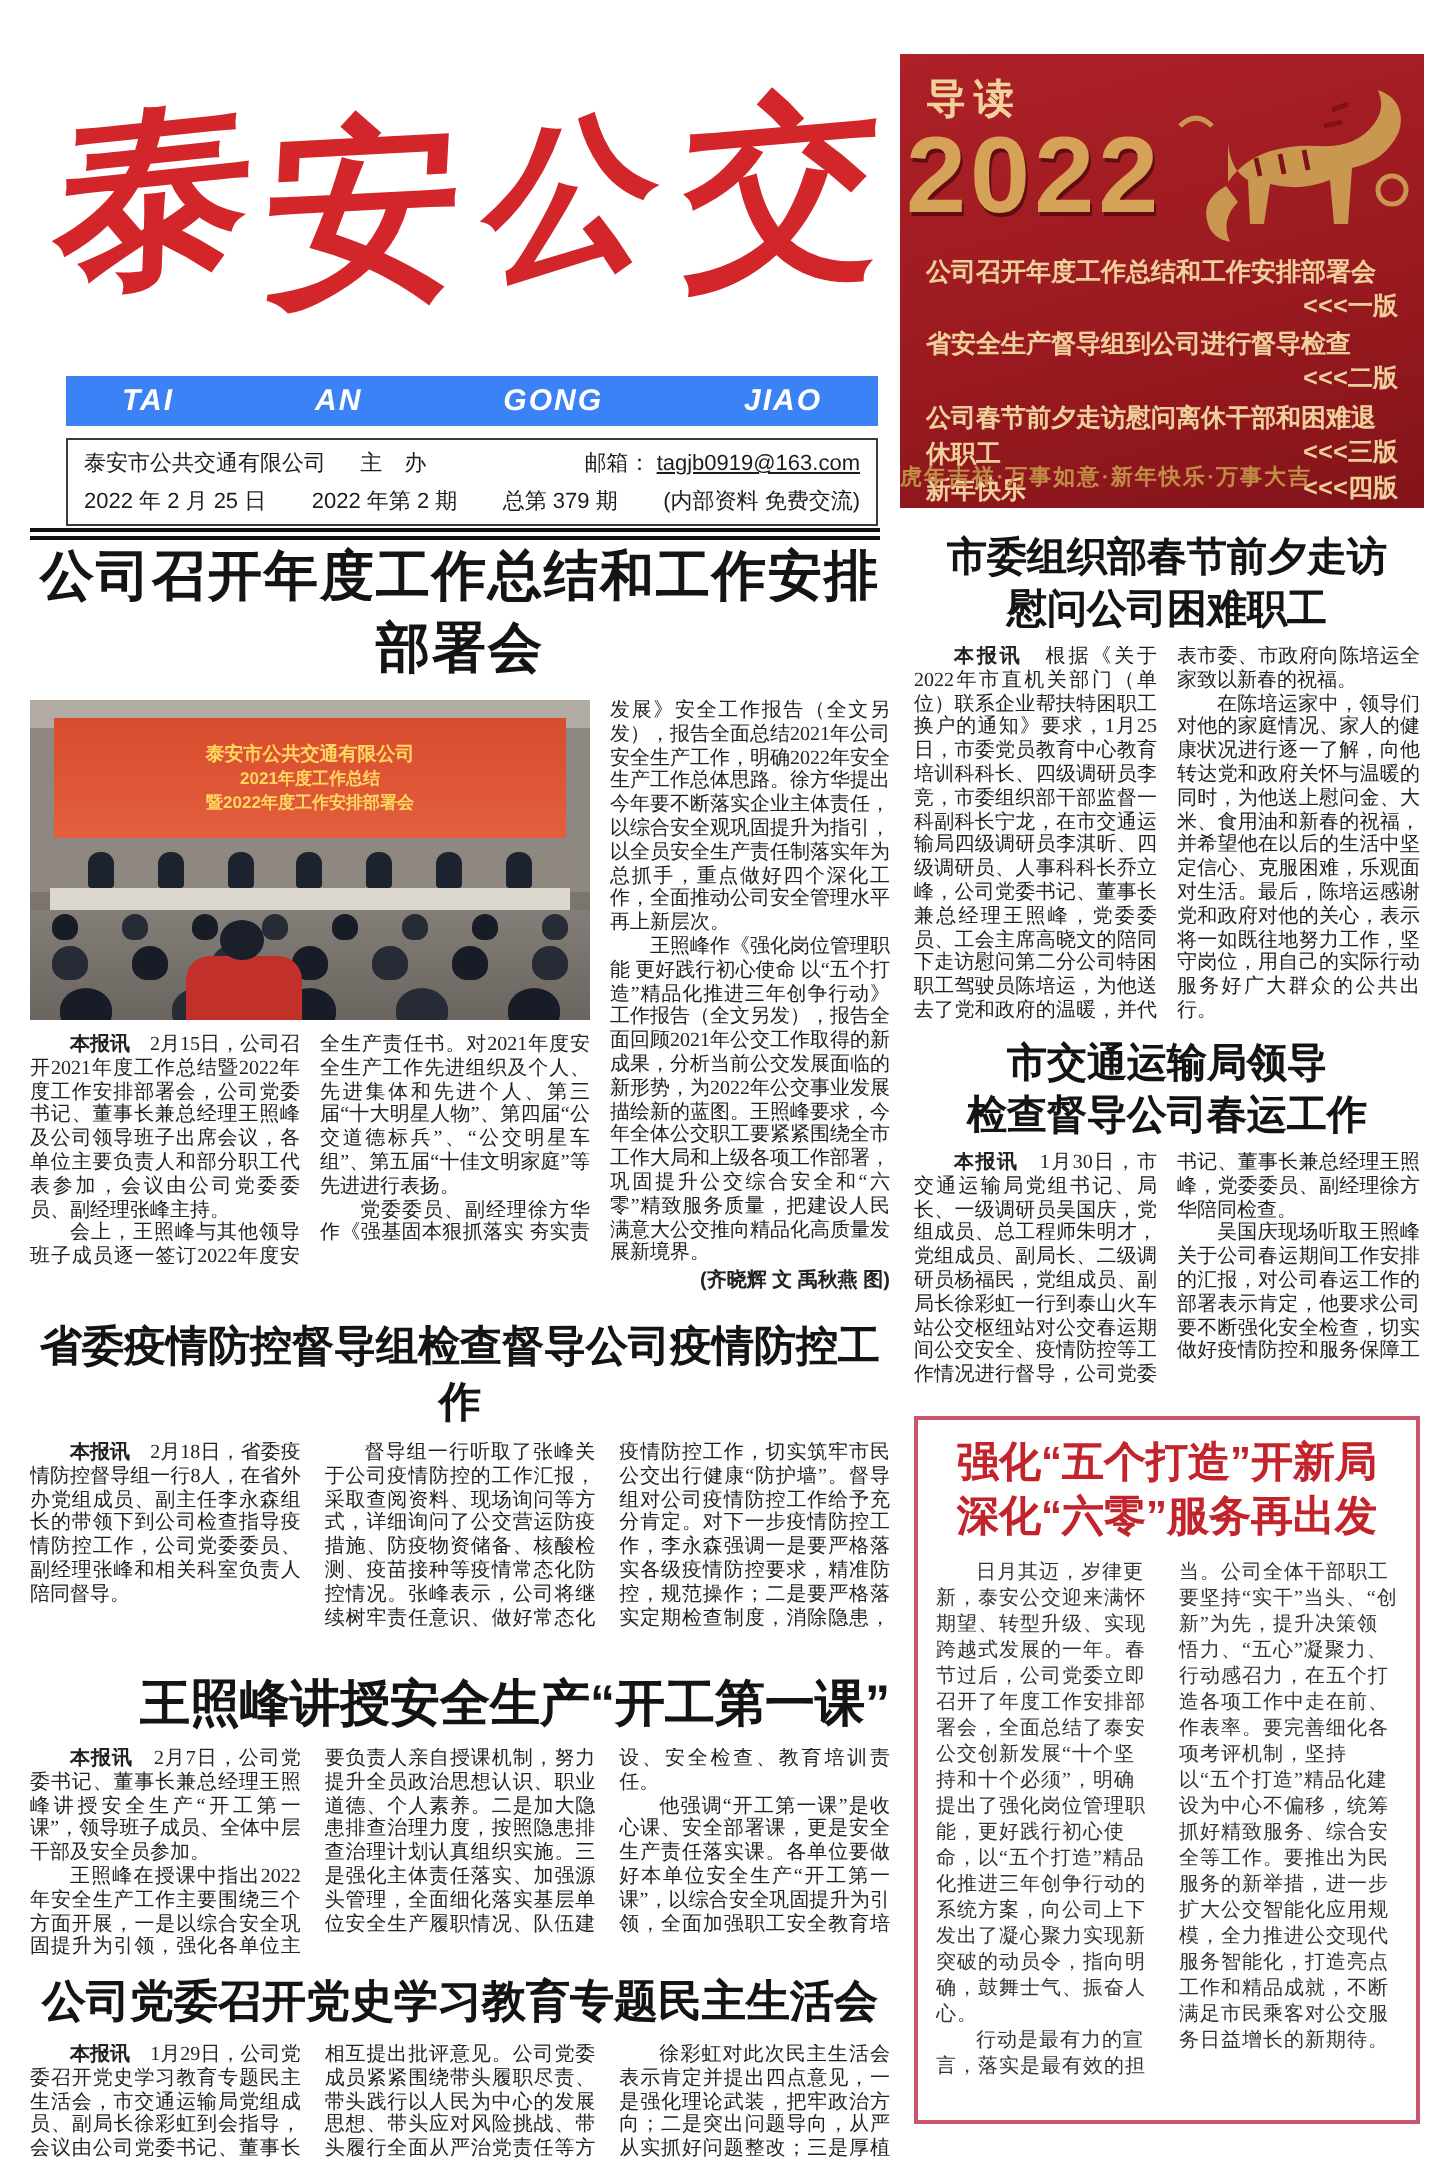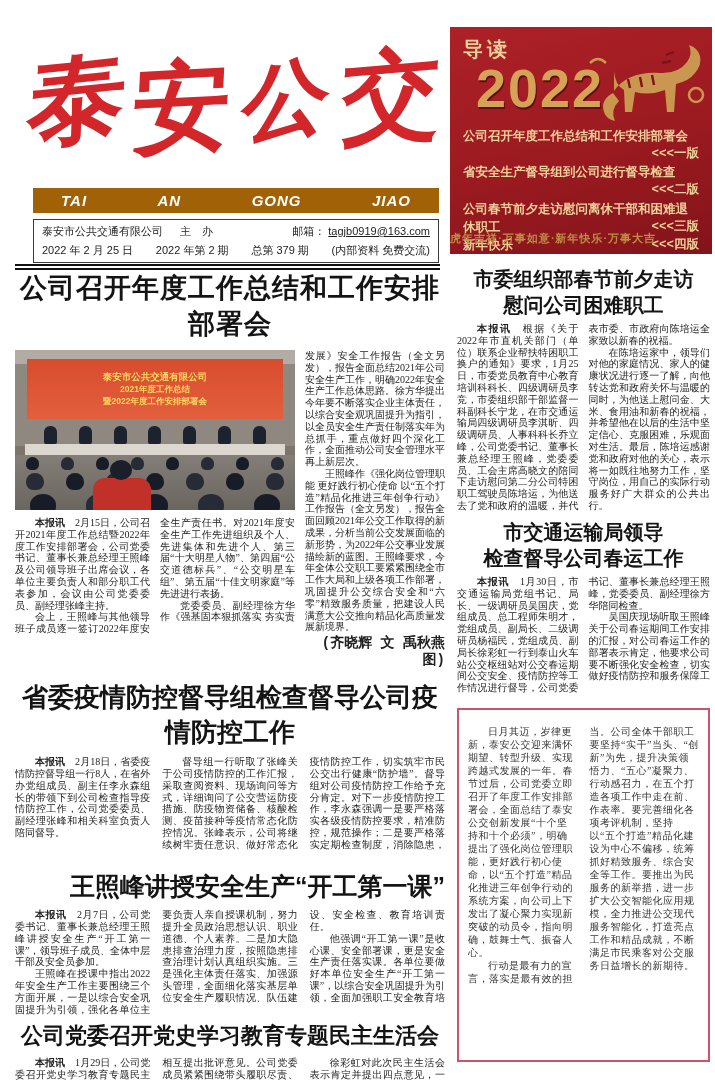--- a/index.html
+++ b/index.html
@@ -10,61 +10,61 @@
   
   .mast { position:absolute; left:28px; top:14px; width:412px; height:170px;
           display:flex; justify-content:space-between; align-items:center; }
   .cal-char { font-family:"DejaVu Serif", serif; font-weight:bold; color:#d2262b;
               font-size:98px; line-height:1; transform:skewX(-8deg) rotate(-6deg); }
   .cal-char:nth-child(2){ transform:skewX(-6deg) rotate(-3deg) translateY(8px); }
   .cal-char:nth-child(3){ transform:skewX(-12deg) rotate(-10deg) scale(.88); }
   .cal-char:nth-child(4){ transform:skewX(-8deg) rotate(-5deg) translateY(-4px); }
 
   .pinyin-bar { position:absolute; left:33px; top:188px; width:406px; height:25px;
-                background:#a16207; color:#fff; display:flex; align-items:center;
+                background:#3b82f6; color:#fff; display:flex; align-items:center;
                 justify-content:space-between; padding:0 28px;
                 font-family:"Liberation Sans", sans-serif; font-style:italic;
                 font-size:15px; font-weight:bold; letter-spacing:1px; }
 
   .info-box { position:absolute; left:33px; top:219px; width:406px; height:44px;
               border:1.5px solid #3a3a3a; font-family:"Liberation Sans", sans-serif;
               font-size:11px; color:#1c1c1c; padding:2px 8px;
               display:flex; flex-direction:column; justify-content:space-around; }
   .info-row { display:flex; justify-content:space-between; white-space:nowrap; }
   .info-row .gap { margin-right:14px; }
   .email { text-decoration:underline; }
   .double-rule { position:absolute; left:15px; top:264px; width:425px; height:6px;
                  border-top:2.5px solid #111; border-bottom:2.5px solid #111; }
 
   
   .guide { position:absolute; left:450px; top:27px; width:262px; height:227px;
            background:linear-gradient(165deg,#ad2127 0%, #9a1a20 55%, #83141a 100%);
            color:#eed09b; overflow:hidden; }
   .guide-label { position:absolute; left:13px; top:9px; font-size:20px; font-weight:bold;
                  letter-spacing:4px; color:#f0d29a; font-family:"Liberation Sans", sans-serif; }
-  .guide-year { position:absolute; left:26px; top:34px; font-size:54px; line-height:1;
+  .guide-year { position:absolute; left:3px; top:34px; font-size:54px; line-height:1;
                 font-weight:900; color:#d6a258; font-family:"Liberation Sans", sans-serif;
                 letter-spacing:2px; text-shadow:1px 2px 0 #5f0d11; }
   .guide-tiger { position:absolute; right:2px; top:6px; width:130px; height:96px; }
   .guide-items { position:absolute; left:13px; right:13px; top:100px;
                  font-size:12.5px; font-weight:bold; line-height:1.45; }
   .g-item { overflow:hidden; }
   .g-page { float:right;font-family:Liberation Mono, monospace; }
   .guide-greeting { position:absolute; left:0; right:0; bottom:8px; 
                     font-size:11px; font-weight:bold; color:#c08c46; letter-spacing:1px; }
 
   
   .headline { font-family:"Liberation Sans", sans-serif; font-weight:900; color:#141414;
               text-align:center; }
   .btxt { font-size:10px; line-height:1.18; text-align:justify; color:#222; }
   .btxt p { margin:0; text-indent:2em; }
   .btxt p.cont { text-indent:0; }
   .lead { font-family:"Liberation Sans", sans-serif; }
-  .byline { text-align:right; font-weight:bold; font-family:Liberation Mono, monospace;
-            font-size:14px; margin-top:2px; break-inside:avoid; }
+  .byline { text-align:right; font-weight:bold; font-family:Liberation Sans, sans-serif;
+            font-size:10px; margin-top:2px; break-inside:avoid; }
   .cols { column-fill:auto; overflow:hidden; }
 
   .col-left  { position:absolute; left:15px;  top:270px; width:430px; }
   .col-right { position:absolute; left:457px; top:266px; width:253px; }
 
   
   .h-a1 { font-size:27px; letter-spacing:1px; margin:0 0 8px; }
   .a1-body { display:flex; gap:10px; }
   .a1-left { width:280px; }
   .a1-cols { margin-top:7px; height:128px; column-count:2; column-gap:10px; }
@@ -91,21 +91,21 @@
   .r1h { width:13px; height:13px; margin-top:2px; }
   .r2h { width:18px; height:17px; margin-top:3px; }
   .r3h { width:26px; height:22px; margin-top:4px; }
   .aud-row .alt { background:#262b36; }
   .redcoat { position:absolute; left:78px; bottom:0; width:58px; height:32px;
              background:#c23129; border-radius:12px 12px 0 0; }
   .redcoat:before { content:""; position:absolute; left:17px; top:-18px; width:22px;
                     height:20px; background:#1a1f29; border-radius:50%; }
 
   
-  .h-a2 { font-size:26px; margin:12px 0 6px; }
+  .h-a2 { font-size:21px; margin:12px 0 6px; }
   .a2-cols { height:102px; column-count:3; column-gap:12px; }
   .h-a3 { font-size:25px; margin:12px 0 6px;text-align:right; }
   .a3-cols { height:108px; column-count:3; column-gap:12px; }
   .h-a4 { font-size:22px; margin:4px 0 6px; }
   .a4-cols { height:124px; column-count:3; column-gap:12px; }
 
   
   .h-r { font-size:20px; line-height:1.3; margin:0 0 5px; }
   .r1-cols { height:196px; column-count:2; column-gap:10px; }
   .h-r2 { }
@@ -306,20 +306,24 @@
         <div>检查督导公司春运工作</div>
       </h2>
       <div class="btxt cols r2-cols">
         <p><b class="lead">本报讯</b><span>　1月30日，市交通运输局党组书记、局长、一级调研员吴国庆，党组成员、总工程师朱明才，党组成员、副局长、二级调研员杨福民，党组成员、副局长徐彩虹一行到泰山火车站公交枢纽站对公交春运期间公交安全、疫情防控等工作情况进行督导，公司党委书记、董事长兼总经理王照峰，党委委员、副经理徐方华陪同检查。</span></p>
         <p>吴国庆现场听取王照峰关于公司春运期间工作安排的汇报，对公司春运工作的部署表示肯定，他要求公司要不断强化安全检查，切实做好疫情防控和服务保障工作，确保公交春运工作安全平稳顺利。</p>
 
       </div>
     </article>
 
     <article class="box">
+      <div class="box-title">
+        <div>强化“五个打造”开新局</div>
+        <div>深化“六零”服务再出发</div>
+      </div>
       <div class="cols box-cols">
         <p>日月其迈，岁律更新，泰安公交迎来满怀期望、转型升级、实现跨越式发展的一年。春节过后，公司党委立即召开了年度工作安排部署会，全面总结了泰安公交创新发展“十个坚持和十个必须”，明确提出了强化岗位管理职能，更好践行初心使命，以“五个打造”精品化推进三年创争行动的系统方案，向公司上下发出了凝心聚力实现新突破的动员令，指向明确，鼓舞士气、振奋人心。</p>
         <p>行动是最有力的宣言，落实是最有效的担当。公司全体干部职工要坚持“实干”当头、“创新”为先，提升决策领悟力、“五心”凝聚力、行动感召力，在五个打造各项工作中走在前、作表率。要完善细化各项考评机制，坚持以“五个打造”精品化建设为中心不偏移，统筹抓好精致服务、综合安全等工作。要推出为民服务的新举措，进一步扩大公交智能化应用规模，全力推进公交现代服务智能化，打造亮点工作和精品成就，不断满足市民乘客对公交服务日益增长的新期待。</p>
 
       </div>
     </article>
   </section>
 </div>
 
 </body></html>

